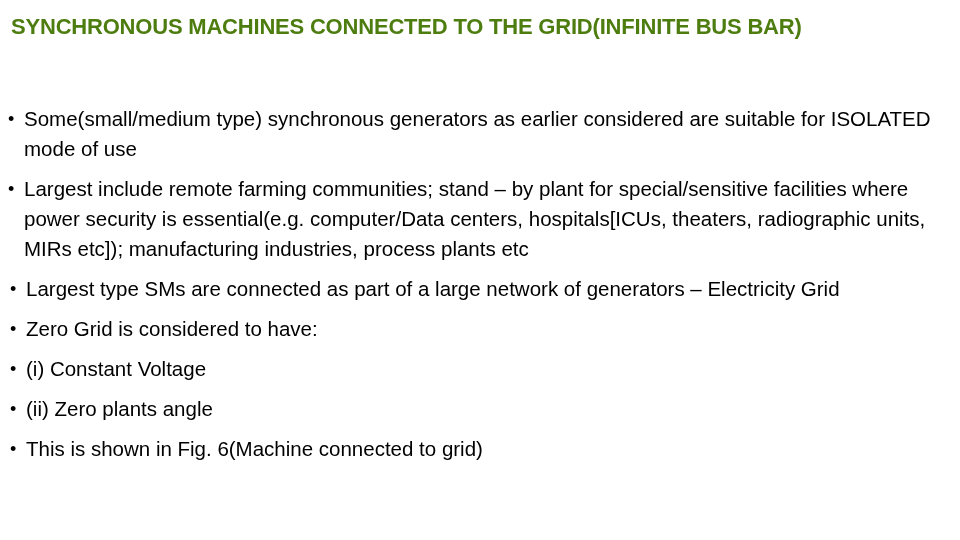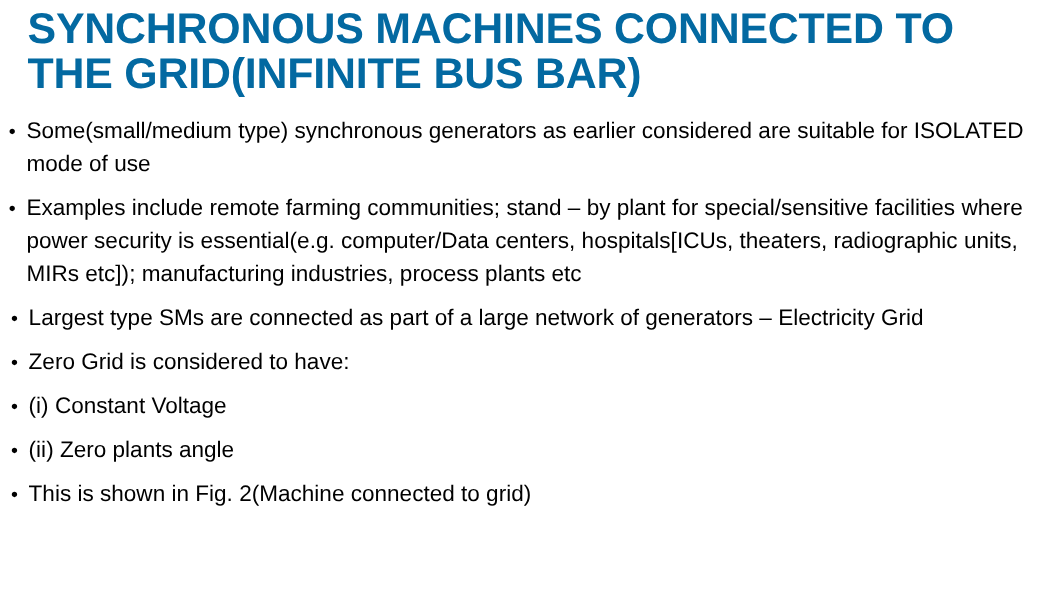--- a/index.html
+++ b/index.html
@@ -16,28 +16,28 @@
   }
   .slide {
     position: relative;
     width: 960px;
     height: 540px;
     background: #ffffff;
     box-sizing: border-box;
   }
   .slide-title {
     position: absolute;
-    left: 25px;
+    left: 11px;
     top: 6px;
     width: 930px;
-    font-size: 39px;
+    font-size: 22px;
     font-weight: bold;
     line-height: 41px;
     letter-spacing: -0.2px;
-    color: #0369a1;
+    color: #4d7c0f;
     white-space: pre-line;
   }
   .body-block {
     position: absolute;
     left: 0;
     top: 104px;
     width: 960px;
   }
   .bullet-row {
     display: flex;
@@ -93,21 +93,21 @@
 
     <div class="group-a">
 
       <div class="bullet-row">
         <span class="dot">•</span>
         <span class="txt">Some(small/medium type) synchronous generators as earlier considered are suitable for ISOLATED mode of use</span>
       </div>
 
       <div class="bullet-row">
         <span class="dot">•</span>
-        <span class="txt">Examples include remote farming communities; stand – by plant for special/sensitive facilities where power security is essential(e.g. computer/Data centers, hospitals[ICUs, theaters, radiographic units, MIRs etc]); manufacturing industries, process plants etc</span>
+        <span class="txt">Largest include remote farming communities; stand – by plant for special/sensitive facilities where power security is essential(e.g. computer/Data centers, hospitals[ICUs, theaters, radiographic units, MIRs etc]); manufacturing industries, process plants etc</span>
       </div>
 
     </div>
 
     <div class="group-b">
 
       <div class="bullet-row">
         <span class="dot">•</span>
         <span class="txt">Largest type SMs are connected as part of a large network of  generators – Electricity Grid</span>
       </div>
@@ -122,20 +122,20 @@
         <span class="txt">(i) Constant Voltage</span>
       </div>
 
       <div class="bullet-row">
         <span class="dot">•</span>
         <span class="txt">(ii) Zero plants angle</span>
       </div>
 
       <div class="bullet-row">
         <span class="dot">•</span>
-        <span class="txt">This is shown in Fig. 2(Machine connected to grid)</span>
+        <span class="txt">This is shown in Fig. 6(Machine connected to grid)</span>
       </div>
 
     </div>
 
   </div>
 
 </div>
 
 </body></html>

